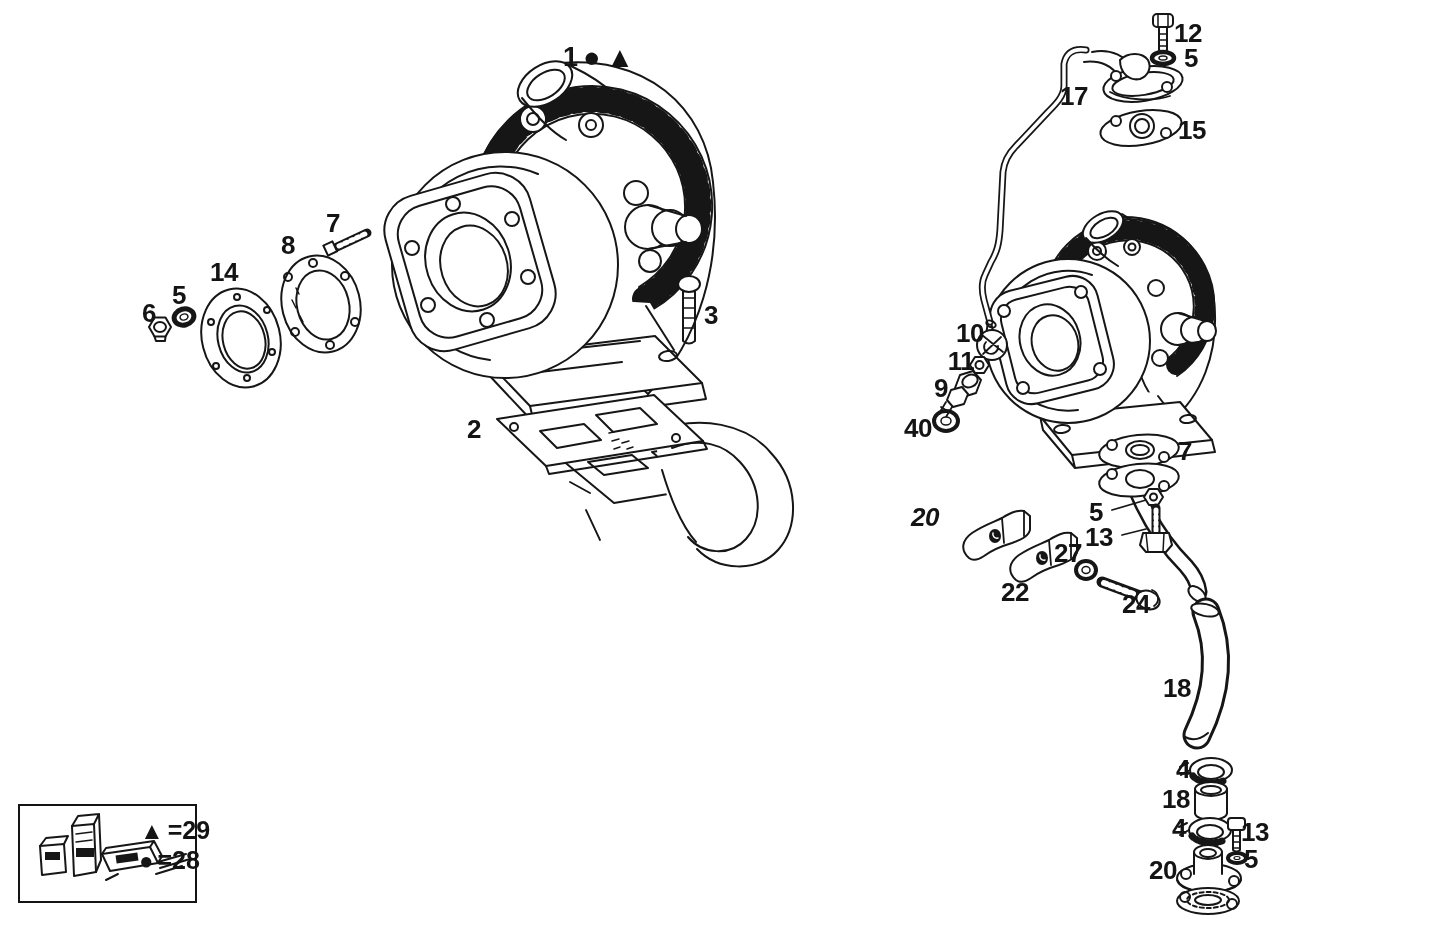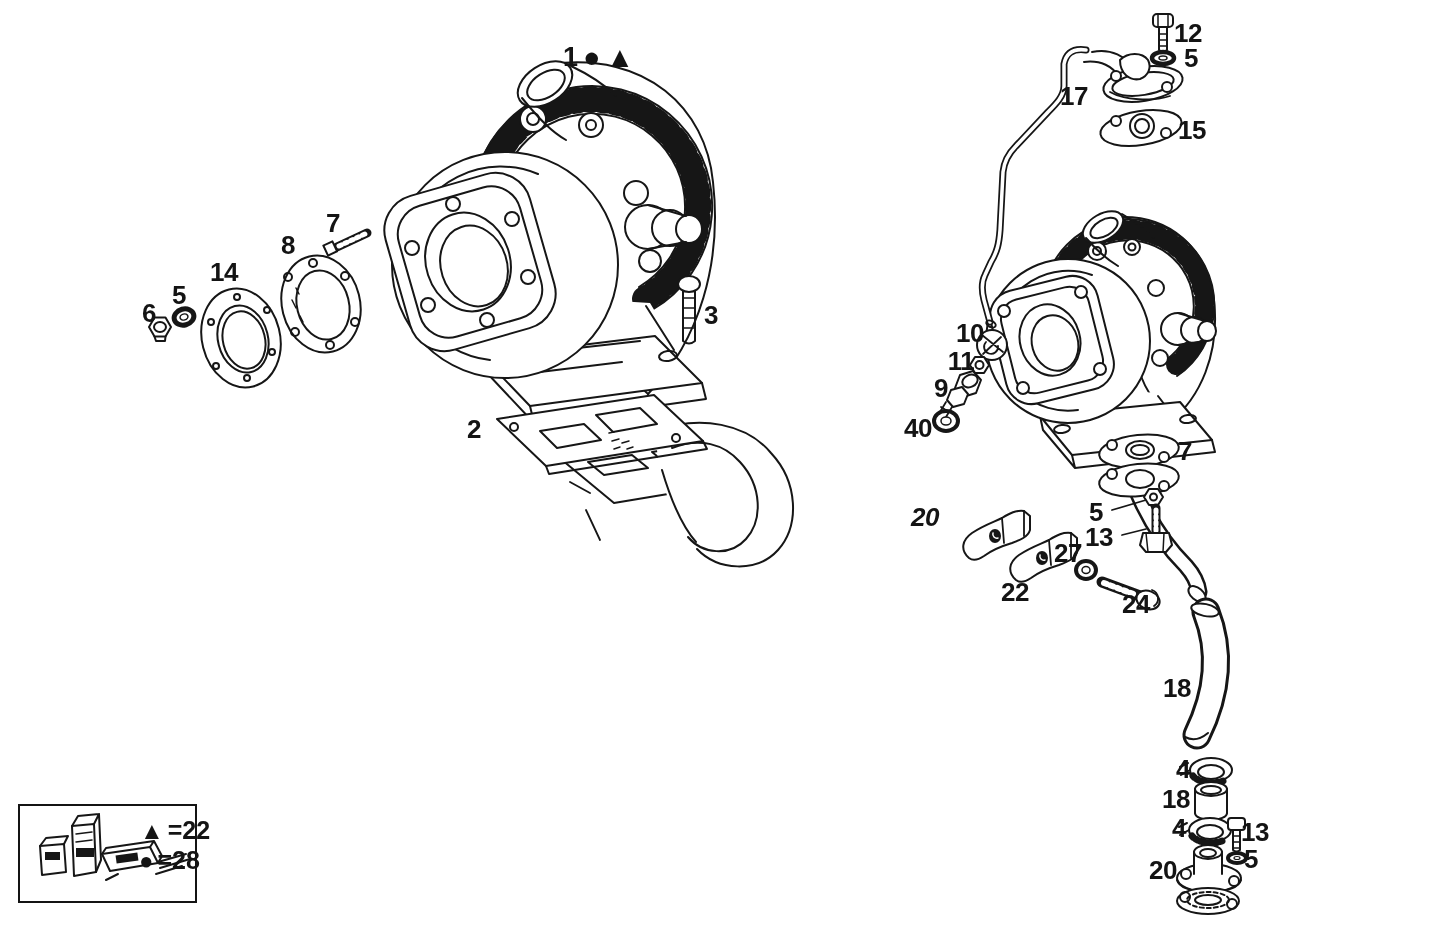--- a/index.html
+++ b/index.html
@@ -405,21 +405,21 @@
 <div class="callout" style="left:1176px;top:799px;">18</div>
 <div class="callout" style="left:1179px;top:828px;">4</div>
 <div class="callout" style="left:1255px;top:832px;">13</div>
 <div class="callout" style="left:1251px;top:859px;">5</div>
 <div class="callout" style="left:1163px;top:870px;">20</div>
 <div class="callout" style="left:1163px;top:949px;margin-top:40px;">21</div>
 
 <div class="legend-box">
   <div class="legend-row" style="left:120px;top:24px;">
     <span class="sym">▲</span>
-    <span>=22</span>
+    <span>=29</span>
   </div>
   <div class="legend-row" style="left:119px;top:54px;">
     <span class="sym">●</span>
     <span>=28</span>
   </div>
 </div>
 
 </div>
 
 </body></html>

